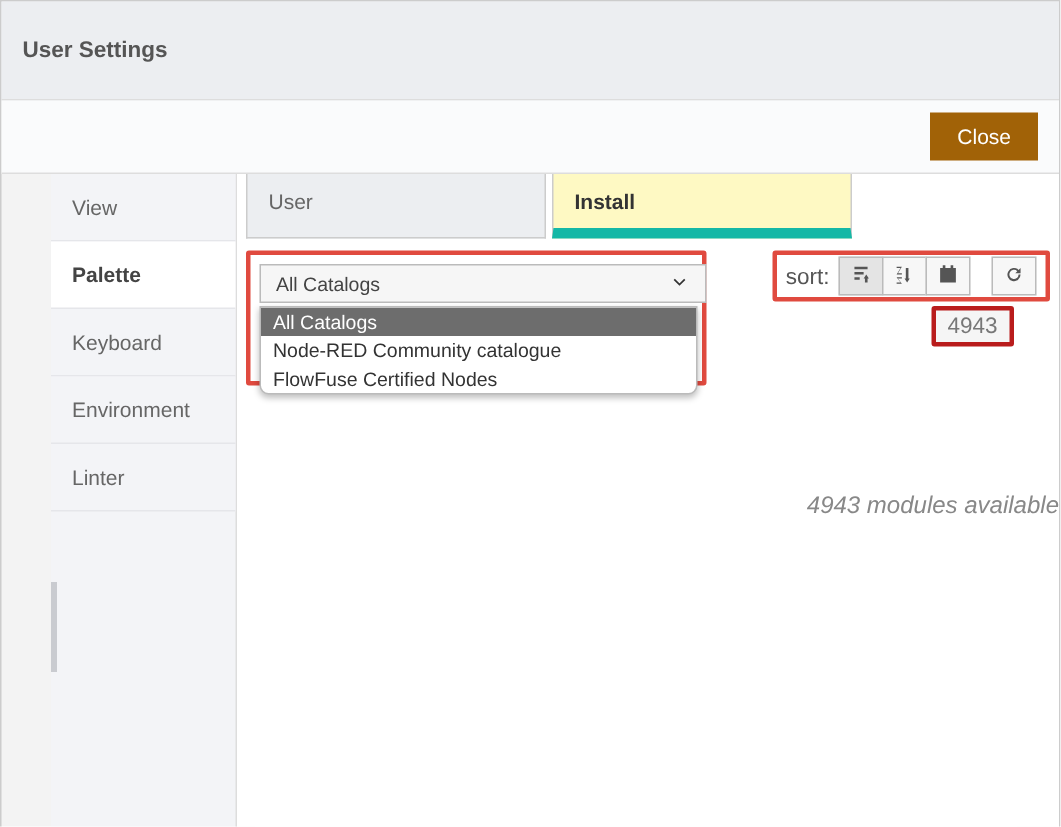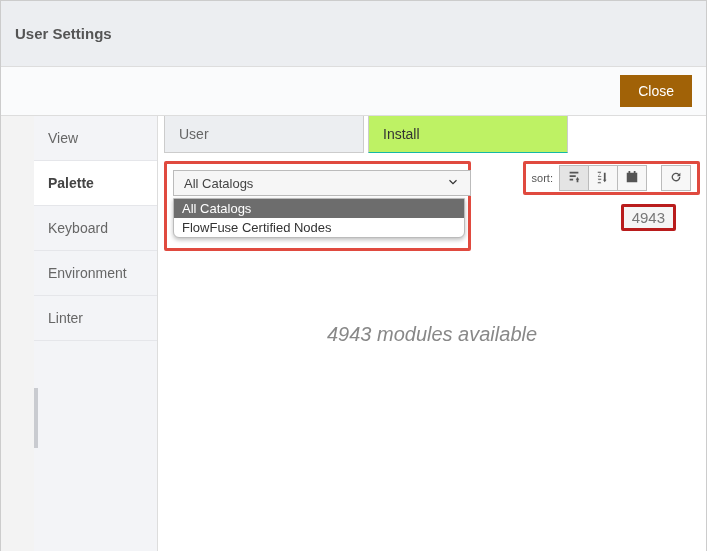--- a/index.html
+++ b/index.html
@@ -86,24 +86,24 @@
     width: 200px;
     padding: 10px 14px;
     border: 1px solid #ccc;
     border-top: none;
     color: #666;
     cursor: pointer;
     background: #eceef1;
     font-size: 14px;
   }
   .tab.active {
-    background: #bef264;
-    font-weight: normal;
+    background: #fef9c3;
+    font-weight: bold;
     color: #333;
-    border-bottom: 1px solid #14b8a6;
+    border-bottom: 7px solid #14b8a6;
   }
   .toolbar-row {
     display: flex;
     align-items: flex-start;
     margin-top: 8px;
     padding: 0 6px;
     gap: 10px;
   }
   .highlight-box {
     border: 3px solid #e04a3f;
@@ -157,21 +157,21 @@
     color: #fff;
   }
   .sort-area {
     margin-left: auto;
     display: flex;
     align-items: center;
     height: 34px;
     padding: 3px 6px;
     gap: 6px;
   }
-  .sort-label { color:#555; font-size:11px; }
+  .sort-label { color:#555; font-size:15px; }
   .btn-group { display:flex; }
   .icon-btn {
     border:1px solid #bbb;
     background:#f7f7f7;
     width:30px; height:26px;
     display:flex; align-items:center; justify-content:center;
     cursor:pointer;
   }
   .icon-btn.active { background:#e4e4e4; }
   .icon-btn + .icon-btn { margin-left:-1px; }
@@ -182,25 +182,25 @@
     right: 30px;
     top: 88px;
     border:3px solid #b91c1c;
     font-size:15px;
     color:#777;
     padding:2px 8px;
     border-radius:2px;
     background:#f5f5f5;
   }
   .modules-avail {
-    text-align:center;
+    text-align:right;
     font-style: italic;
     color:#888;
     margin-top: 72px;
-    font-size: 20px;
+    font-size: 16px;
   }
 </style>
 </head>
 <body>
 
 <div class="dialog">
   <div class="header">User Settings</div>
   <div class="header-actions">
     <button class="btn-close">Close</button>
   </div>
@@ -224,20 +224,21 @@
           <div class="catalog-select">
             <span>All Catalogs</span>
             <span class="chev">
               <svg viewBox="0 0 24 24">
                   <polyline points="6 9 12 15 18 9"></polyline>
                 </svg>
             </span>
           </div>
           <div class="dropdown-panel">
             <div class="dd-item selected">All Catalogs</div>
+            <div class="dd-item">Node-RED Community catalogue</div>
             <div class="dd-item">FlowFuse Certified Nodes</div>
           </div>
         </div>
 
         <div class="highlight-box sort-area">
           <span class="sort-label">sort:</span>
           <div class="btn-group">
             <div class="icon-btn active">
               <span>
                 <svg viewBox="0 0 16 16">

